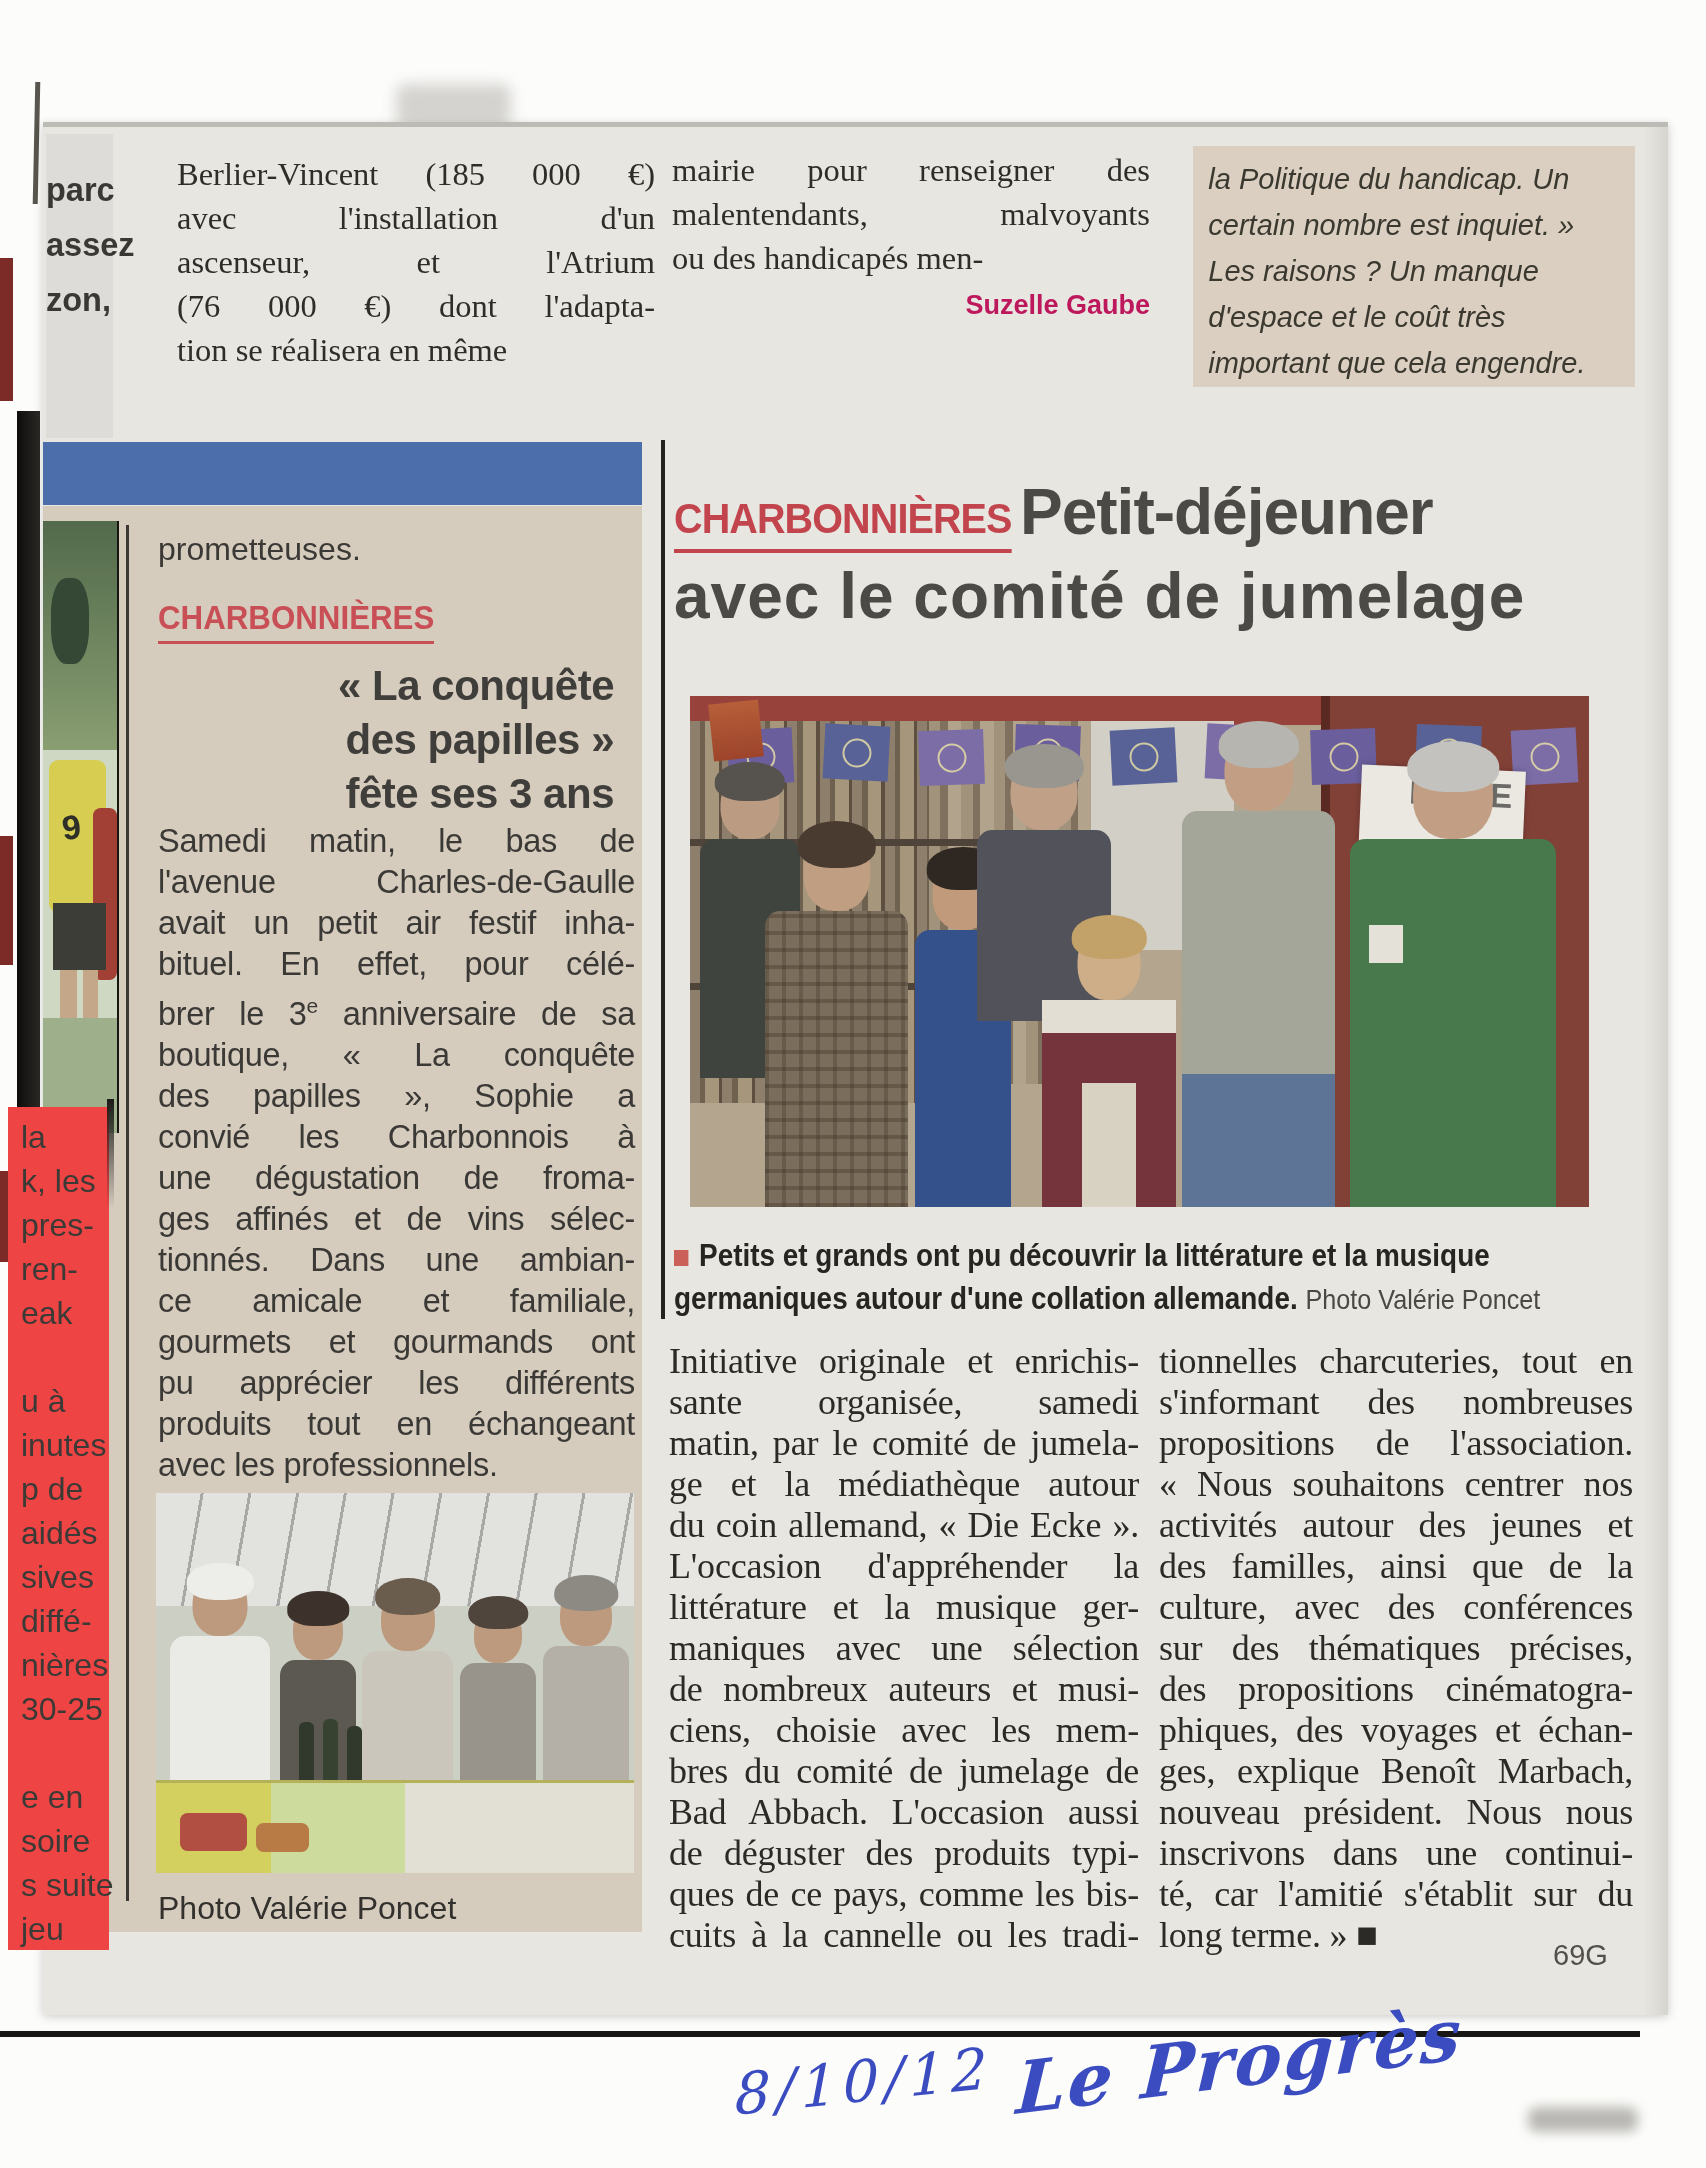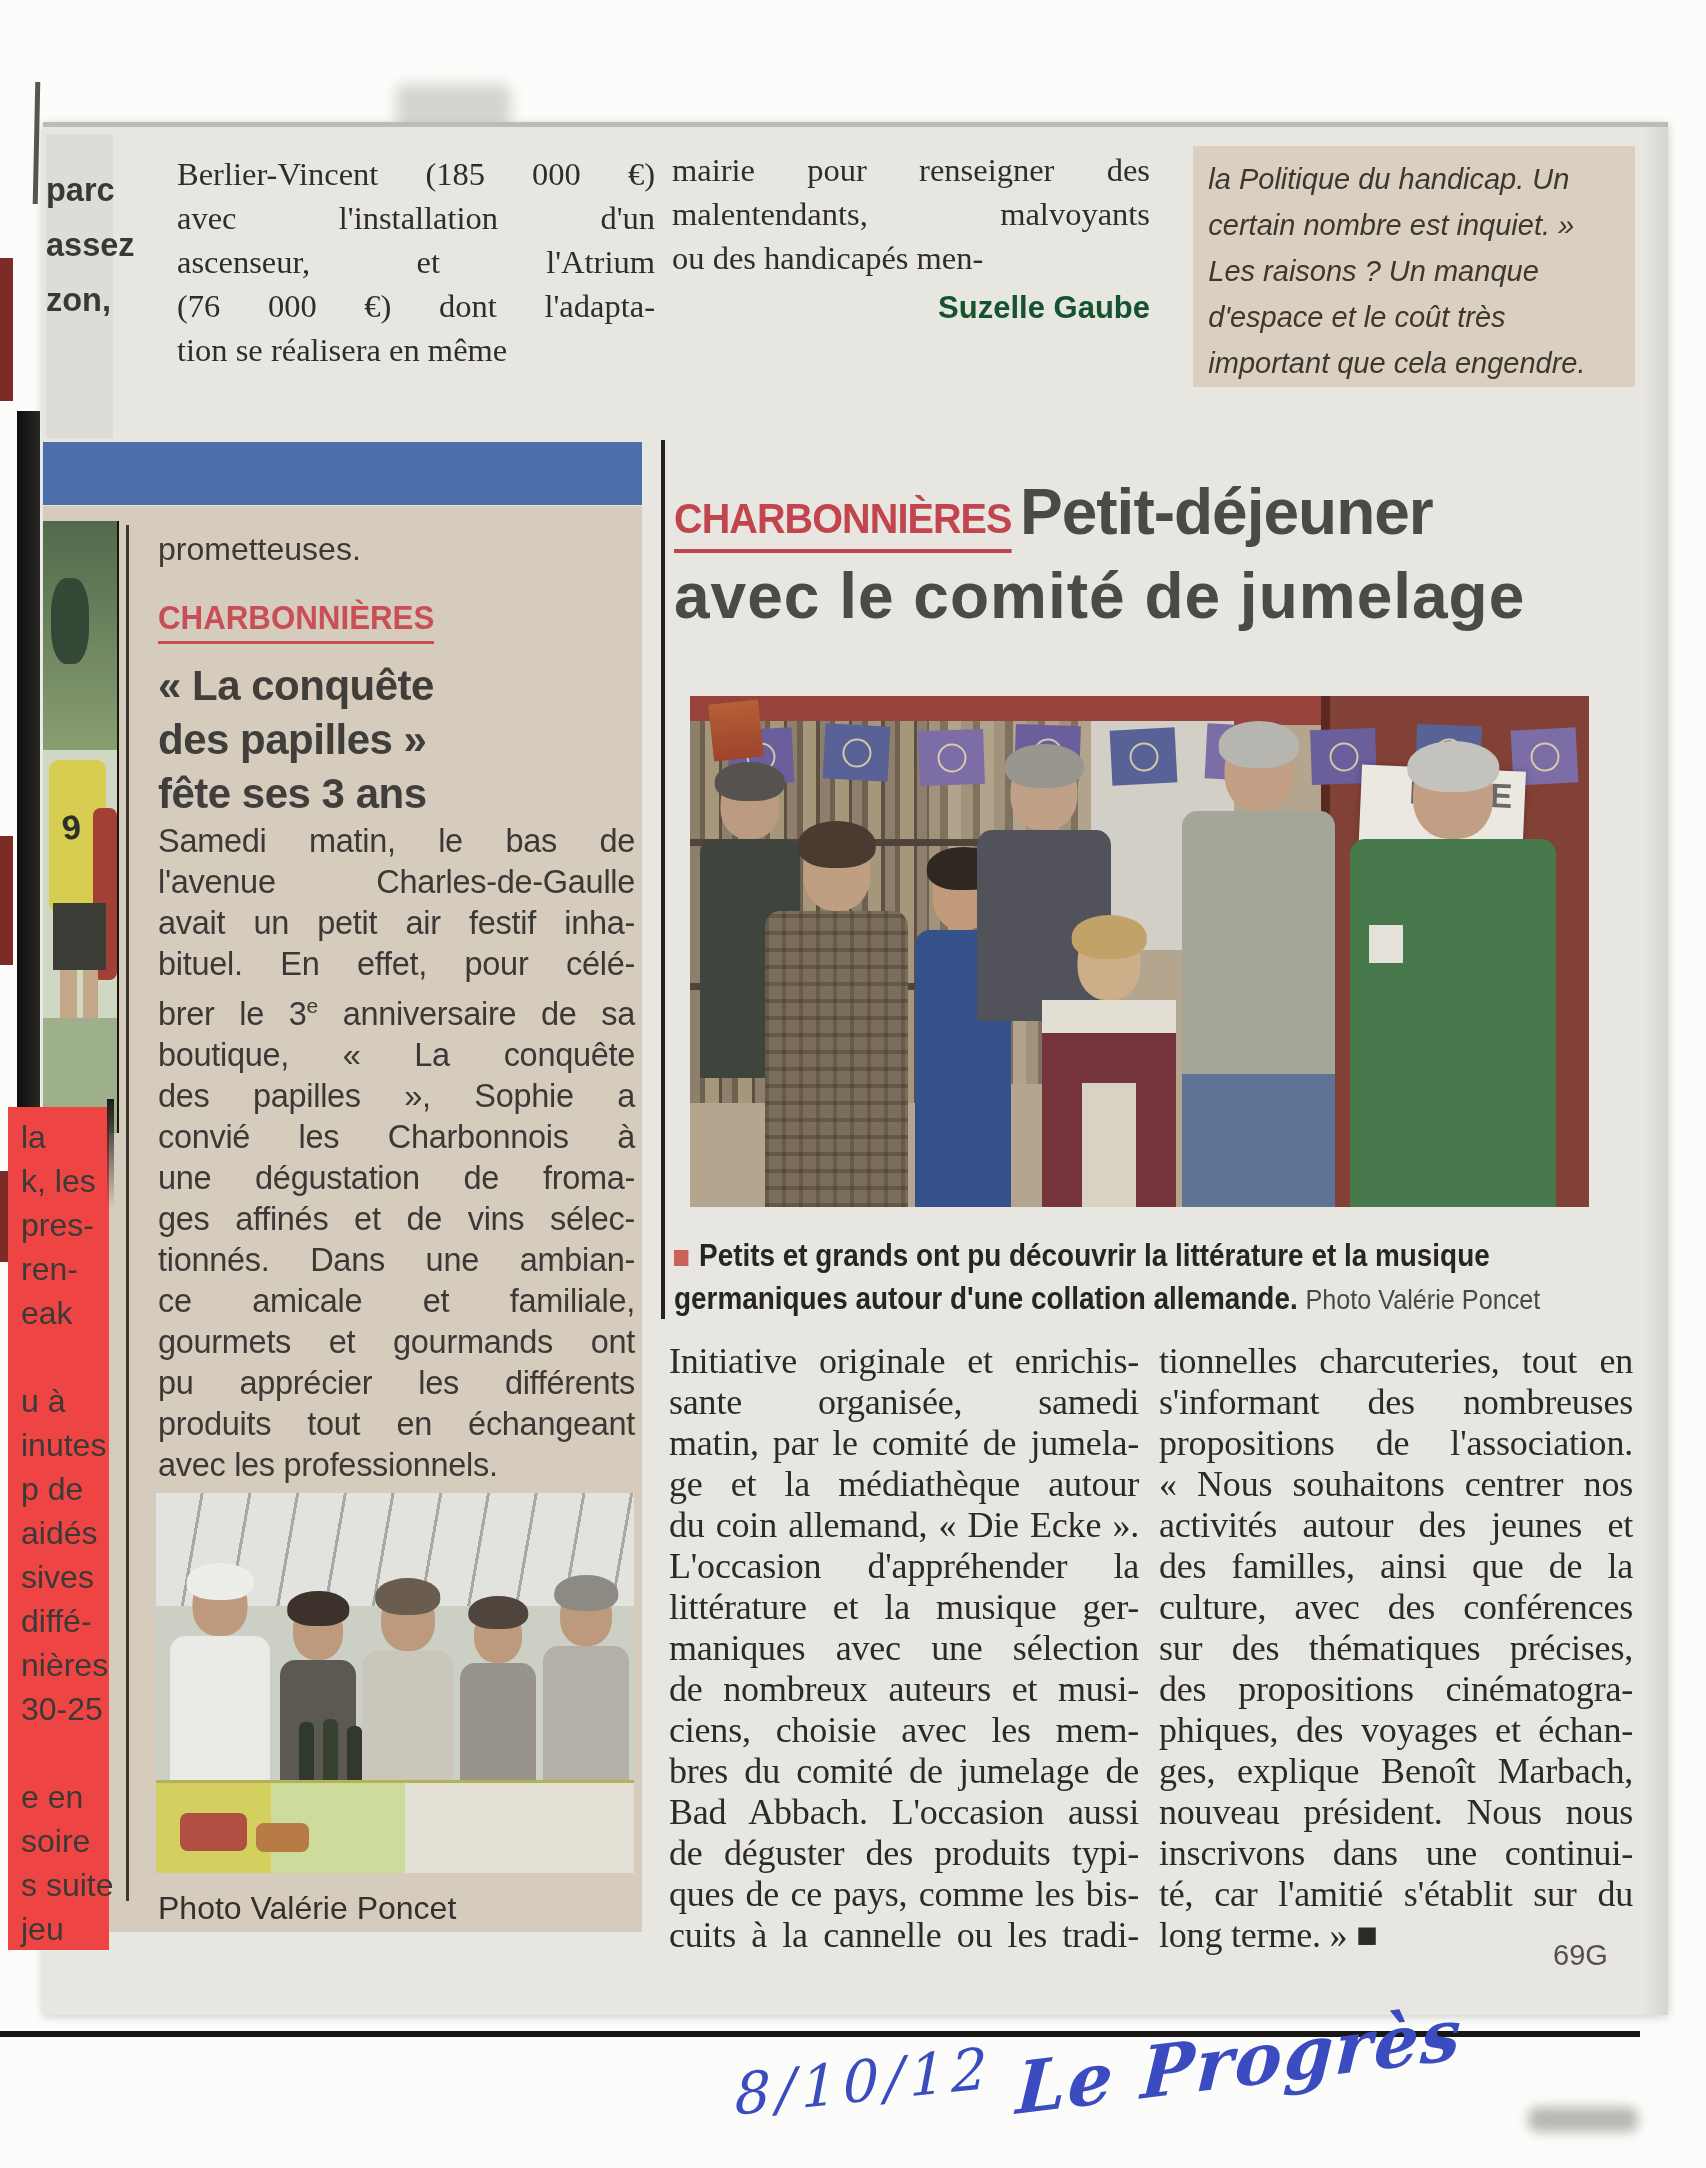--- a/index.html
+++ b/index.html
@@ -30,35 +30,35 @@
             background:linear-gradient(270deg,rgba(0,0,0,.08),rgba(0,0,0,0));}
 
   
   .serif .ln{font-family:"Liberation Serif",serif;}
   .just .ln{text-align:justify;text-align-last:justify;}
   .rag-last .ln:last-child{text-align-last:left;}
   .art-berlier{left:134px;top:25px;width:478px;}
   .art-berlier .ln{font-size:32.5px;line-height:44px;color:#2f2d2a;}
   .art-mairie{left:629px;top:21px;width:478px;}
   .art-mairie .ln{font-size:32.5px;line-height:44px;color:#2f2d2a;}
-  .byline{margin-top:9.6px;text-align:right;font-weight:700;font-size:31px;color:#14532d;}
+  .byline{margin-top:9.6px;text-align:right;font-weight:700;font-size:27px;color:#be185d;}
   .tan-box{left:1150px;top:19px;width:442px;height:241px;background:var(--tan-box,#dacfc1);padding:9.6px 15.3px;box-sizing:border-box;}
   .tan-box .ln{font-size:29px;line-height:46px;color:#3a382f;white-space:nowrap;font-style:italic;}
 
   .blue-band{left:0;top:315px;width:599px;height:63px;background:var(--band-blue,#4c6fab);}
 
   
   .left-section{left:0;top:379px;width:599px;height:1426px;background:var(--tan,#d6ccbe);}
   .vrule{left:83px;top:19px;width:2.9px;height:1376px;background:#3b3733;}
   .l-intro{left:115px;top:25px;font-size:32px;color:#3b3936;}
   .cond{display:inline-block;transform:scaleX(.92);transform-origin:0 50%;}
   .l-kicker{left:115px;top:92px;font-size:34px;font-weight:700;color:var(--kicker-red,#c94f56);
             border-bottom:3.8px solid var(--kicker-red,#c94f56);padding-bottom:3.8px;}
   .l-title .ln{font-size:42px;line-height:54px;font-weight:700;color:#403e3a;letter-spacing:-0.5px;}
-  .l-title{left:115px;top:153px;width:449px;}
+  .l-title{left:122px;top:153px;width:449px;text-align:right;}
   .l-body{left:115px;top:315px;width:477px;}
   .l-body .ln{font-size:32.5px;line-height:41px;color:#3b3936;letter-spacing:-0.3px;}
   .l-body sup{font-size:21px;}
   .chef-photo{left:113px;top:987px;width:478px;height:380px;background:#d8d6cf;overflow:hidden;}
   .l-caption{left:115px;top:1384px;font-size:32px;color:#33312d;}
 
   
   .divider-v{left:618px;top:313px;width:3.8px;height:879px;background:#26231f;}
   .m-kicker{left:631px;top:367px;font-size:43px;font-weight:700;color:var(--accent-red,#c2454e);
             border-bottom:4.8px solid var(--accent-red,#c2454e);padding-bottom:5.7px;letter-spacing:-1px;}

